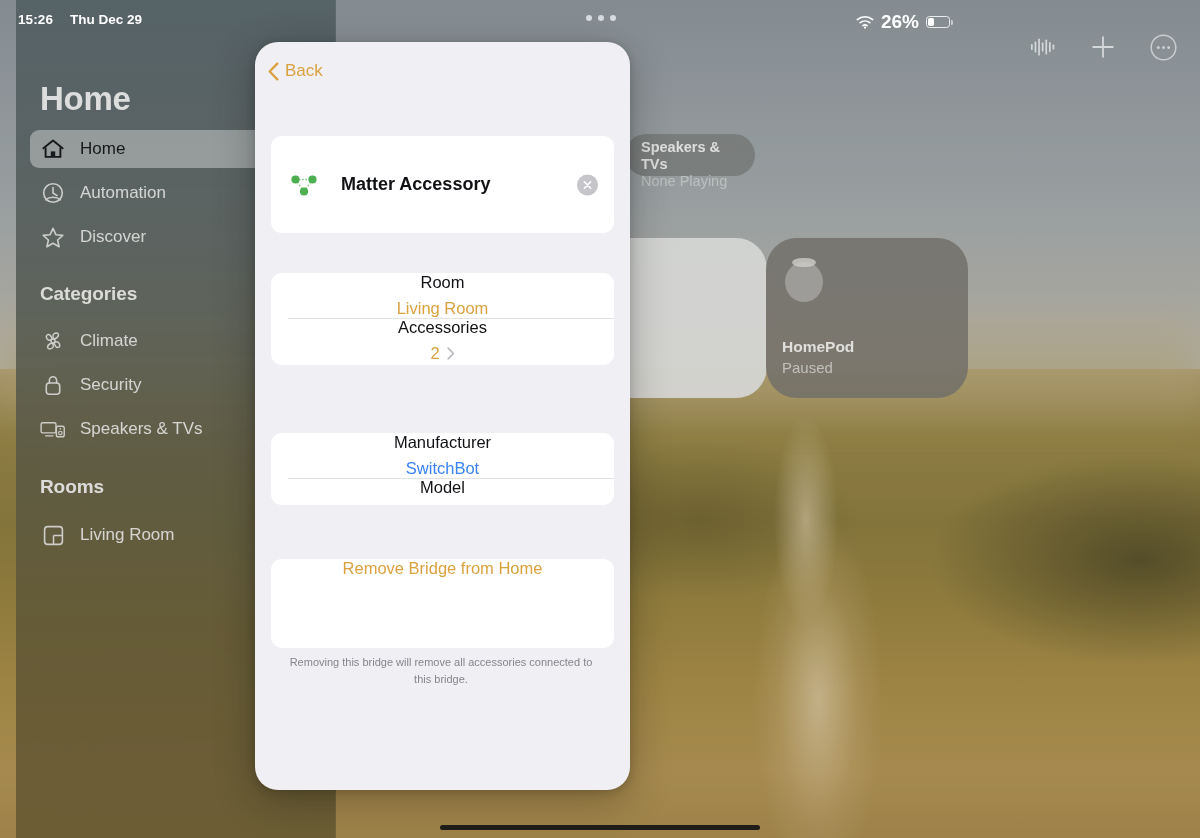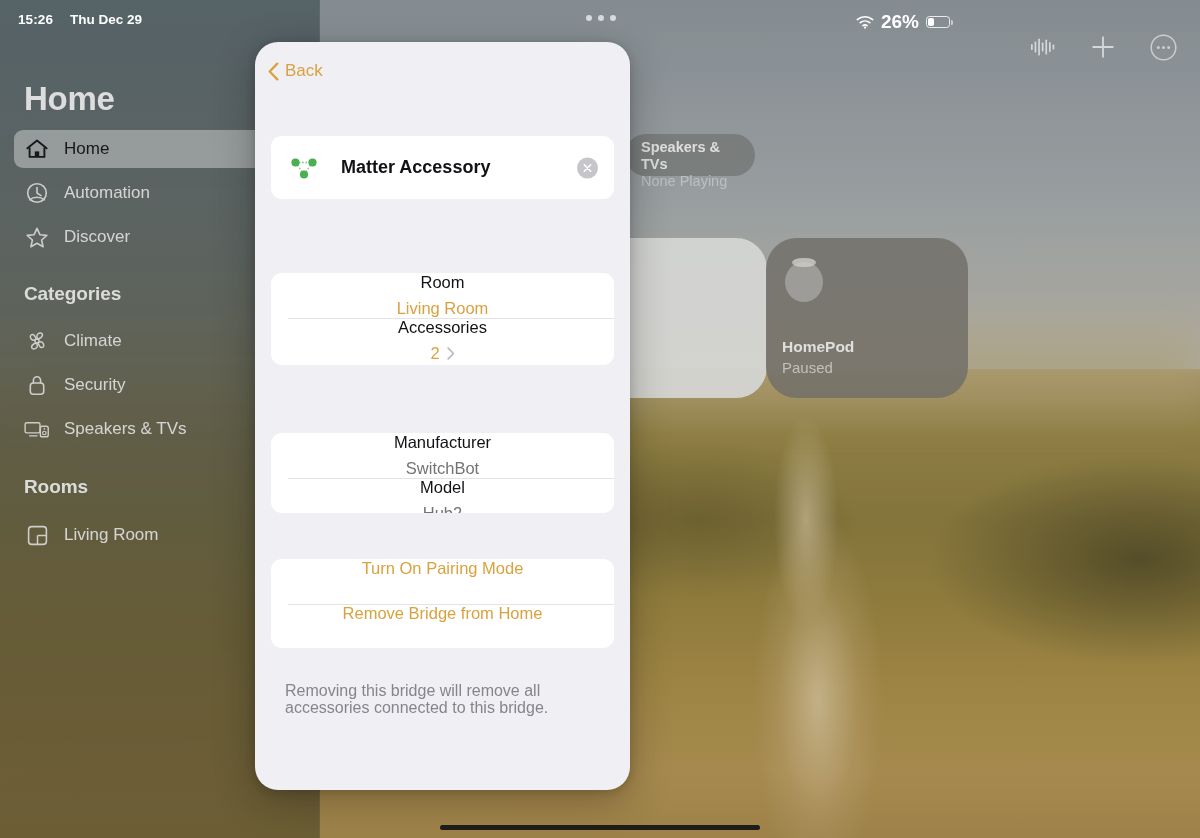--- a/index.html
+++ b/index.html
@@ -46,21 +46,21 @@
   }
   
   #horizon{
     position:absolute; left:0; top:36%; width:100%; height:16%;
     background:linear-gradient(to bottom, rgba(196,192,175,.0), rgba(186,170,120,.55), rgba(0,0,0,0));
     filter:blur(16px);
   }
 
   
   #sidebar{
-    position:absolute; left:0; top:0; width:320px; height:838px;
+    position:absolute; left:16px; top:0; width:320px; height:838px;
     background:linear-gradient(to bottom,
        rgba(88,102,108,.93) 0%,
        rgba(92,100,96,.92) 30%,
        rgba(98,96,72,.90) 55%,
        rgba(104,94,56,.90) 75%,
        rgba(110,96,52,.90) 100%);
     backdrop-filter:blur(30px);
     border-right:1px solid rgba(255,255,255,.06);
   }
   #home-title{
@@ -178,41 +178,41 @@
   .row{
     height:45px; display:flex; align-items:center; justify-content:space-between;
     padding:0 17px; font-size:16.5px; color:#111215;
     position:relative;
     flex-direction:column;
   }
   .row + .row:before{
     content:""; position:absolute; left:17px; right:0; top:0; height:1px; background:#e3e3e6;
   }
   .row .val{ color:#d9a23f; font-size:16.5px; }
-  .row .val.plain{ color:#737373; }
+  .row .val.plain{ color:#3b82f6; }
   .row .val.withchev{ display:flex; align-items:center; gap:7px; }
   .chev{ width:8px; height:13px; }
 
   
-  #card-accessory{ top:94px; height:63px; display:flex; align-items:center; padding:0 16px; }
+  #card-accessory{ top:94px; height:97px; display:flex; align-items:center; padding:0 16px; }
   #matter-ico{ width:34px; height:30px; position:relative; flex:0 0 34px; }
   #acc-name{ font-size:18px; font-weight:bold; color:#111215; margin-left:20px; }
   #acc-close{
     position:absolute; right:16px; top:50%; transform:translateY(-50%);
     width:21px; height:21px; border-radius:50%; background:#c5c5ca;
     display:flex; align-items:center; justify-content:center; cursor:pointer;
   }
 
   #card-room{ top:231px; height:92px; }
-  #card-info{ top:391px; height:80px; }
+  #card-info{ top:391px; height:72px; }
   #card-actions{ top:517px; height:89px; }
   #card-actions .row{ color:#d9a23f; cursor:pointer; }
   #footnote{
-    position:absolute; left:30px; top:640px; width:312px;
-    font-size:16px; line-height:17px; color:#85858b;
+    position:absolute; left:30px; top:612px; width:312px;
+    font-size:11px; line-height:17px; color:#85858b;text-align:center;
   }
 
   
   #home-ind{
     position:absolute; left:440px; bottom:8px; width:320px; height:5px;
     background:#1f1d19; border-radius:3px; z-index:50;
   }
 </style>
 </head>
 <body>
@@ -436,20 +436,19 @@
       <span>Manufacturer</span>
       <span class="val plain">SwitchBot</span>
     </div>
     <div class="row">
       <span>Model</span>
       <span class="val plain">Hub2</span>
     </div>
   </div>
 
   <div class="card" id="card-actions">
-    <div class="row">Turn On Pairing Mode</div>
     <div class="row">Remove Bridge from Home</div>
   </div>
 
   <div id="footnote">Removing this bridge will remove all accessories connected to this bridge.</div>
 </div>
 
 <div id="home-ind"></div>
 
 </body></html>

